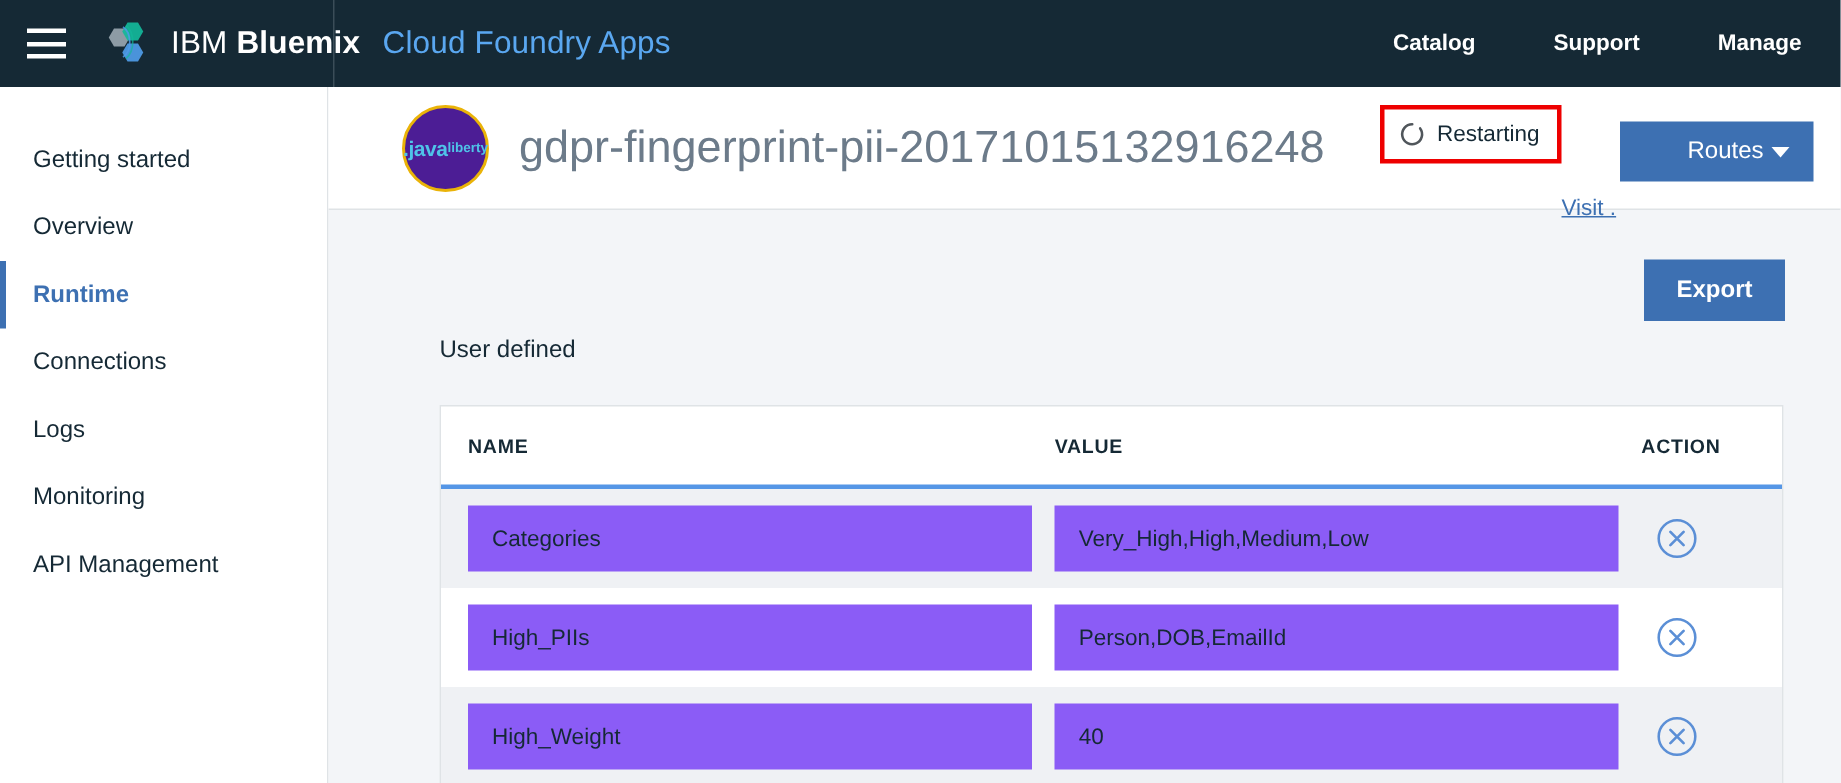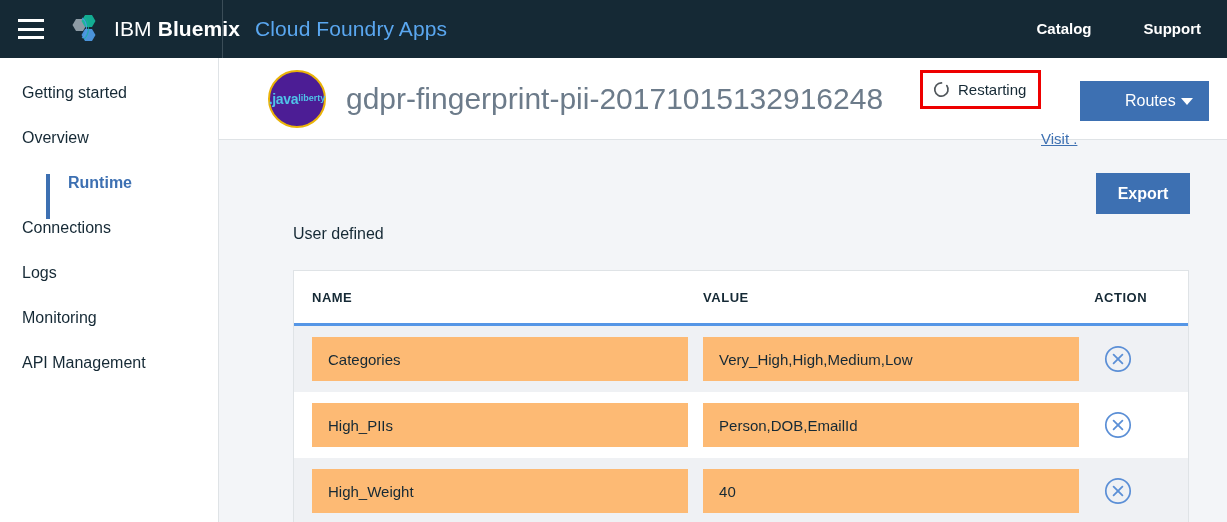--- a/index.html
+++ b/index.html
@@ -51,26 +51,26 @@
   
   .sidebar {
     position: absolute; top: 58px; left: 0;
     width: 219px; height: 464px;
     background: #ffffff;
     border-right: 1px solid #dfe3e6;
     padding-top: 26px;
   }
   .side-item {
     position: relative;
-    height: 45px; display: flex; align-items: flex-start;
+    height: 45px; display: flex; align-items: center;
     padding-left: 22px;
     font-size: 16px; color: #152935;
     cursor: pointer;
   }
-  .side-item.active { color: #3d70b2; font-weight: 700; margin-left: 46px; }
+  .side-item.active { color: #3d70b2; font-weight: 700; }
   .side-item.active::before {
     content: ""; position: absolute; left: 0; top: 0;
     width: 4px; height: 45px; background: #3d70b2;
   }
 
   
   .main {
     position: absolute; top: 58px; left: 219px;
     width: 1008px; height: 464px;
     background: #f3f5f8;
@@ -174,21 +174,21 @@
   .trow {
     height: 66px; display: flex; align-items: center;
     background: #eff1f4;
   }
   .trow.alt { background: #ffffff; }
   .cell-name  { width: 410px; padding-left: 18px; }
   .cell-value { width: 392px; }
   .cell-action{ width: 94px; display: flex; align-items: center; justify-content: flex-start; padding-left: 10px;}
 
   .field {
-    height: 44px; background: #fdba74;
+    height: 44px; background: #8b5cf6;
     display: flex; align-items: center;
     padding: 0 16px;
     font-size: 15px; color: #152935;
     width: 376px;
   }
   .cell-value .field { width: 376px; }
 
   .x-btn {
     width: 28px; height: 28px; cursor: pointer;
   }
@@ -217,20 +217,21 @@
     <span class="ibm">IBM</span>
     <span class="bluemix">Bluemix</span>
     <span class="sub">Cloud Foundry Apps</span>
   </div>
 
   <div class="navsep"></div>
 
   <div class="topnav-right">
     <a href="#">Catalog</a>
     <a href="#">Support</a>
+    <a href="#">Manage</a>
   </div>
 </div>
 
 <div class="sidebar">
   <div class="side-item">
       <span>Getting started</span>
     </div>
   <div class="side-item">
       <span>Overview</span>
     </div>

